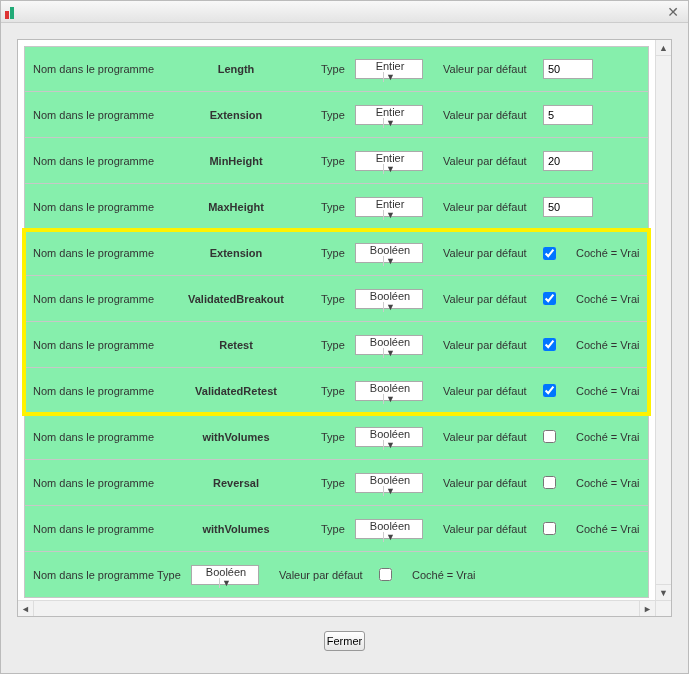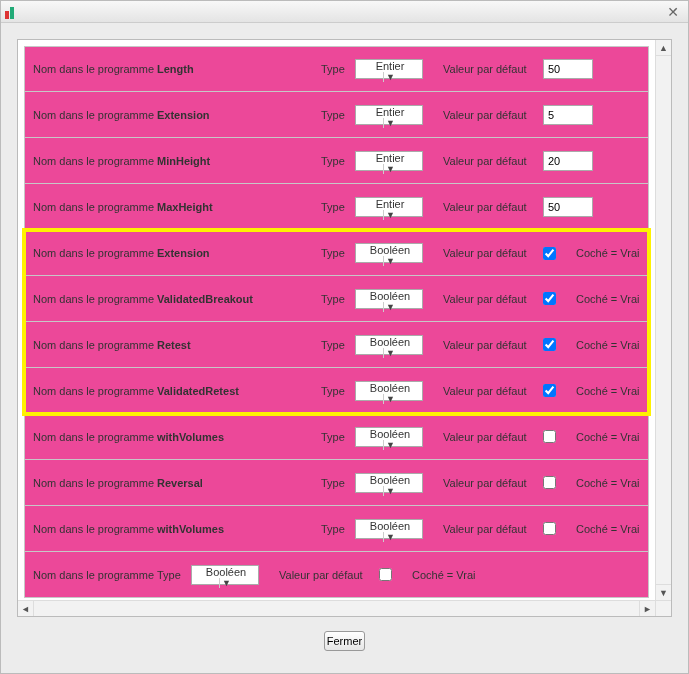--- a/index.html
+++ b/index.html
@@ -80,25 +80,25 @@
     position:absolute; right:0; bottom:0; width:16px; height:16px; background:#f2f2f2;
     border-left:1px solid #ddd; border-top:1px solid #ddd;
   }
   .row {
     height: 46px;
     border: 1px solid #c7c7c7;
     border-top: none;
     display:flex; align-items:center;
     padding: 0 8px;
     gap: 6px;
-    background:#ec4899;
+    background:#86efac;
   }
   .row:first-child { border-top:1px solid #c7c7c7; }
   .lbl-name { width: 118px; white-space:nowrap; }
-  .val-name { width: 158px; font-weight:bold; white-space:nowrap; overflow:hidden; }
+  .val-name { width: 158px; font-weight:bold; white-space:nowrap; overflow:hidden;text-align:center; }
   .lbl-type { width: 28px; }
   .type-select {
     width: 68px; height:20px;
     border:1px solid #aaa; background:#fff;
     display:flex; align-items:center; justify-content:space-between;
     padding:0 2px 0 4px; font-size:11px; cursor:pointer;flex-direction:column;
   }
   .type-select .arrow {
     width:14px; text-align:center; border-left:1px solid #ccc; font-size:9px; color:#444;
   }

